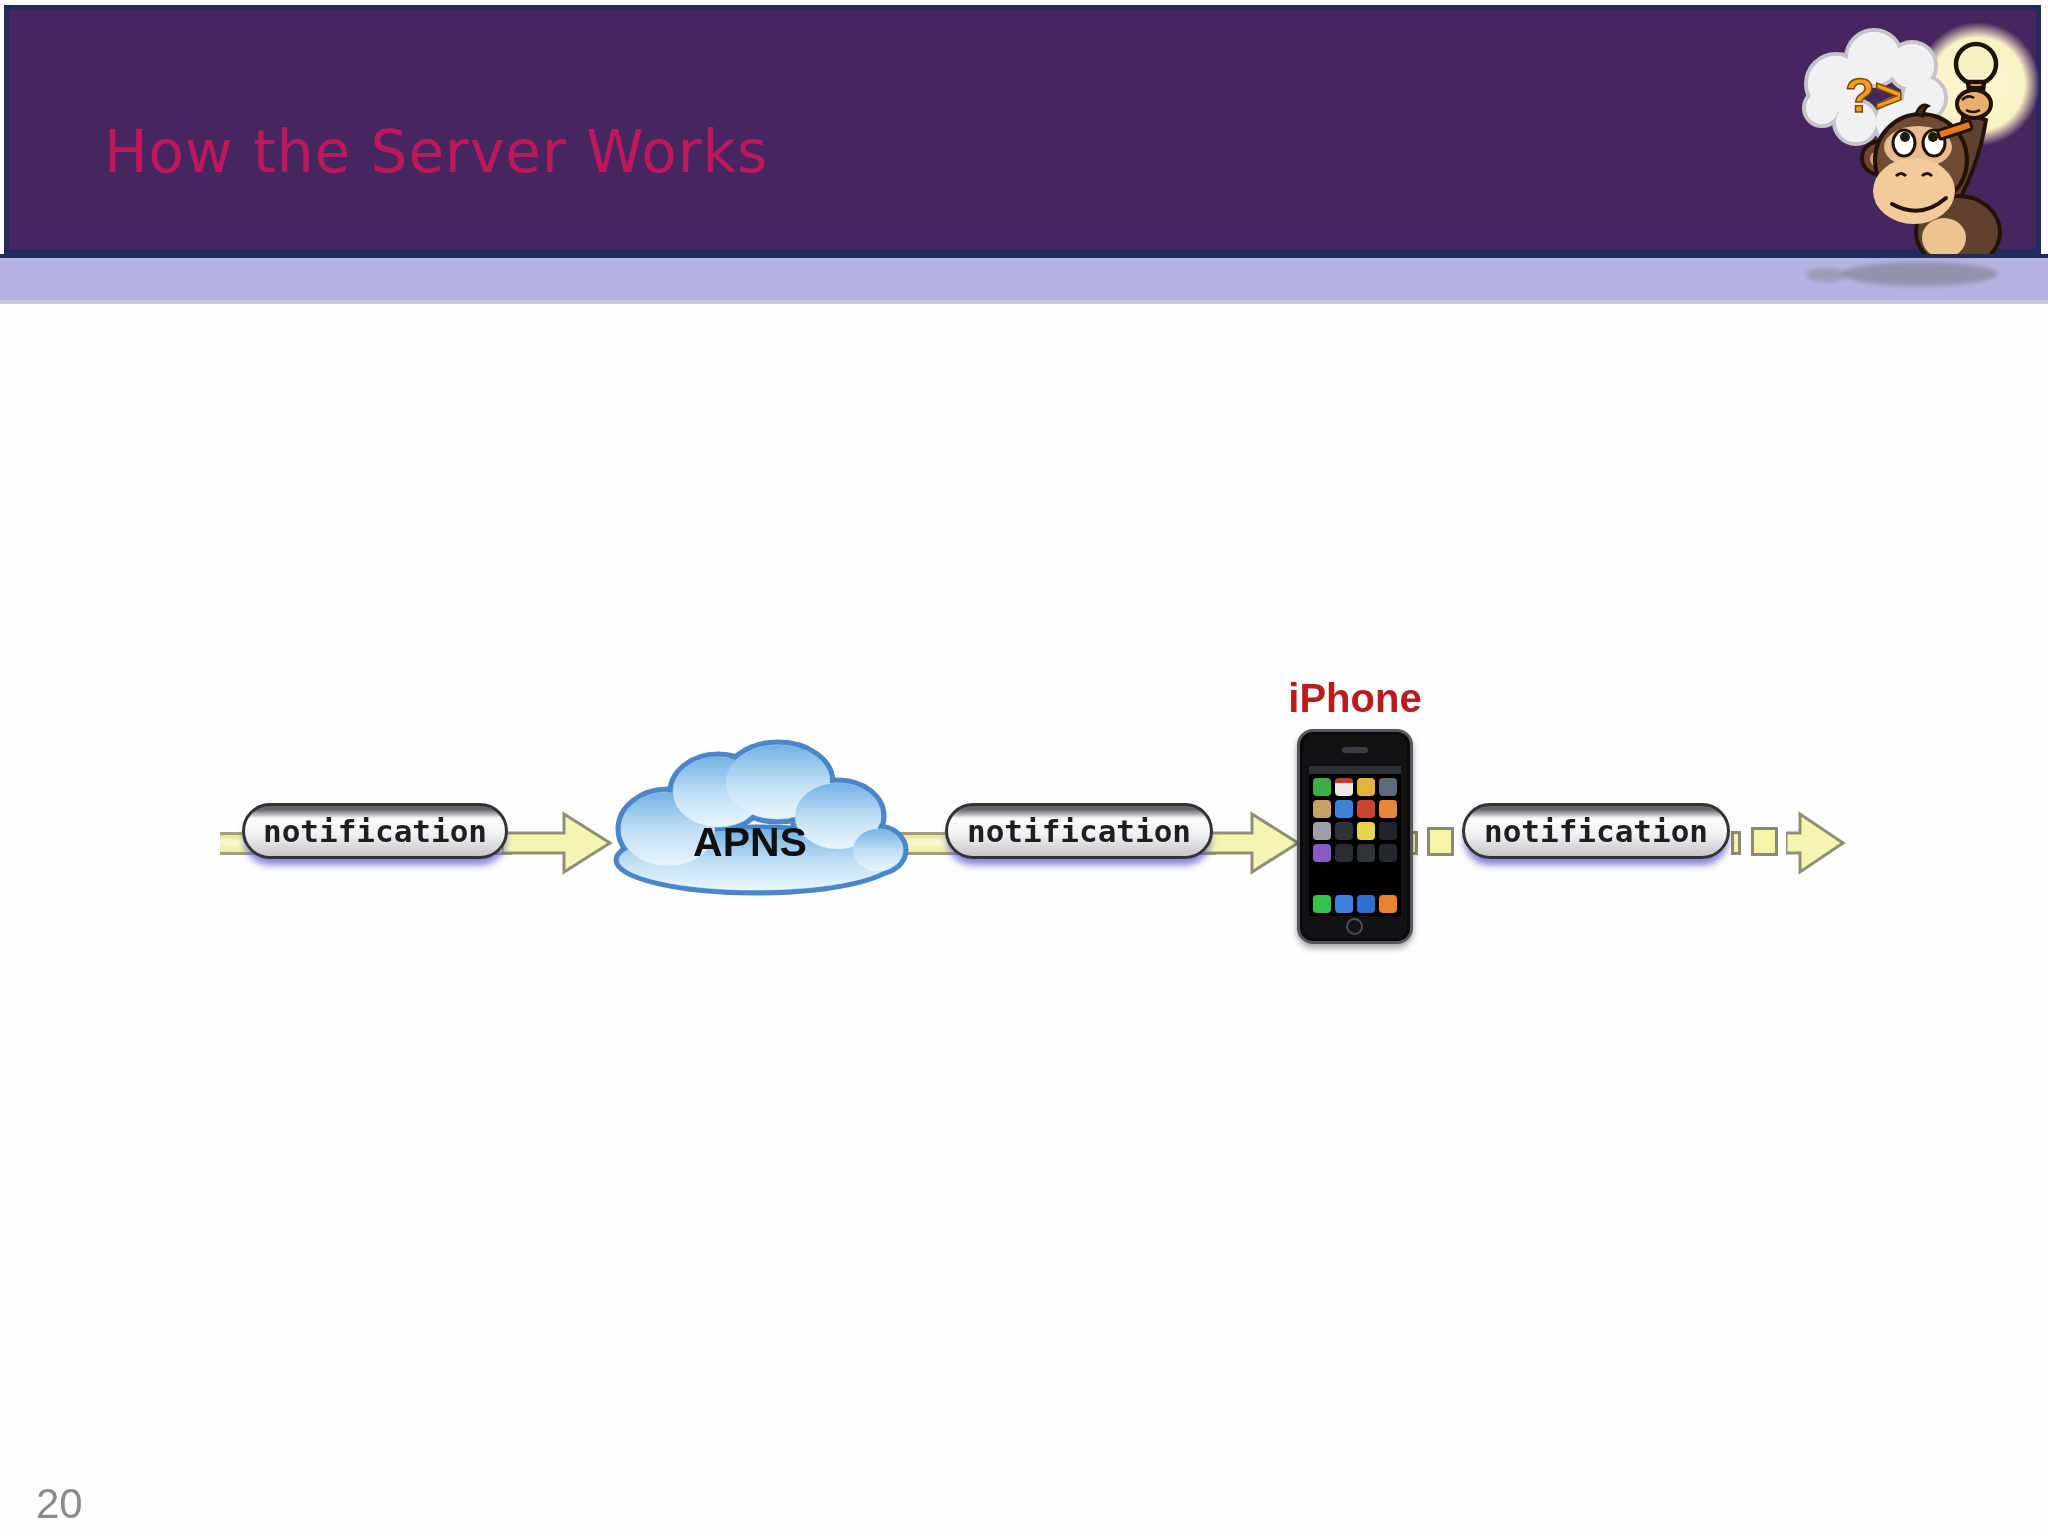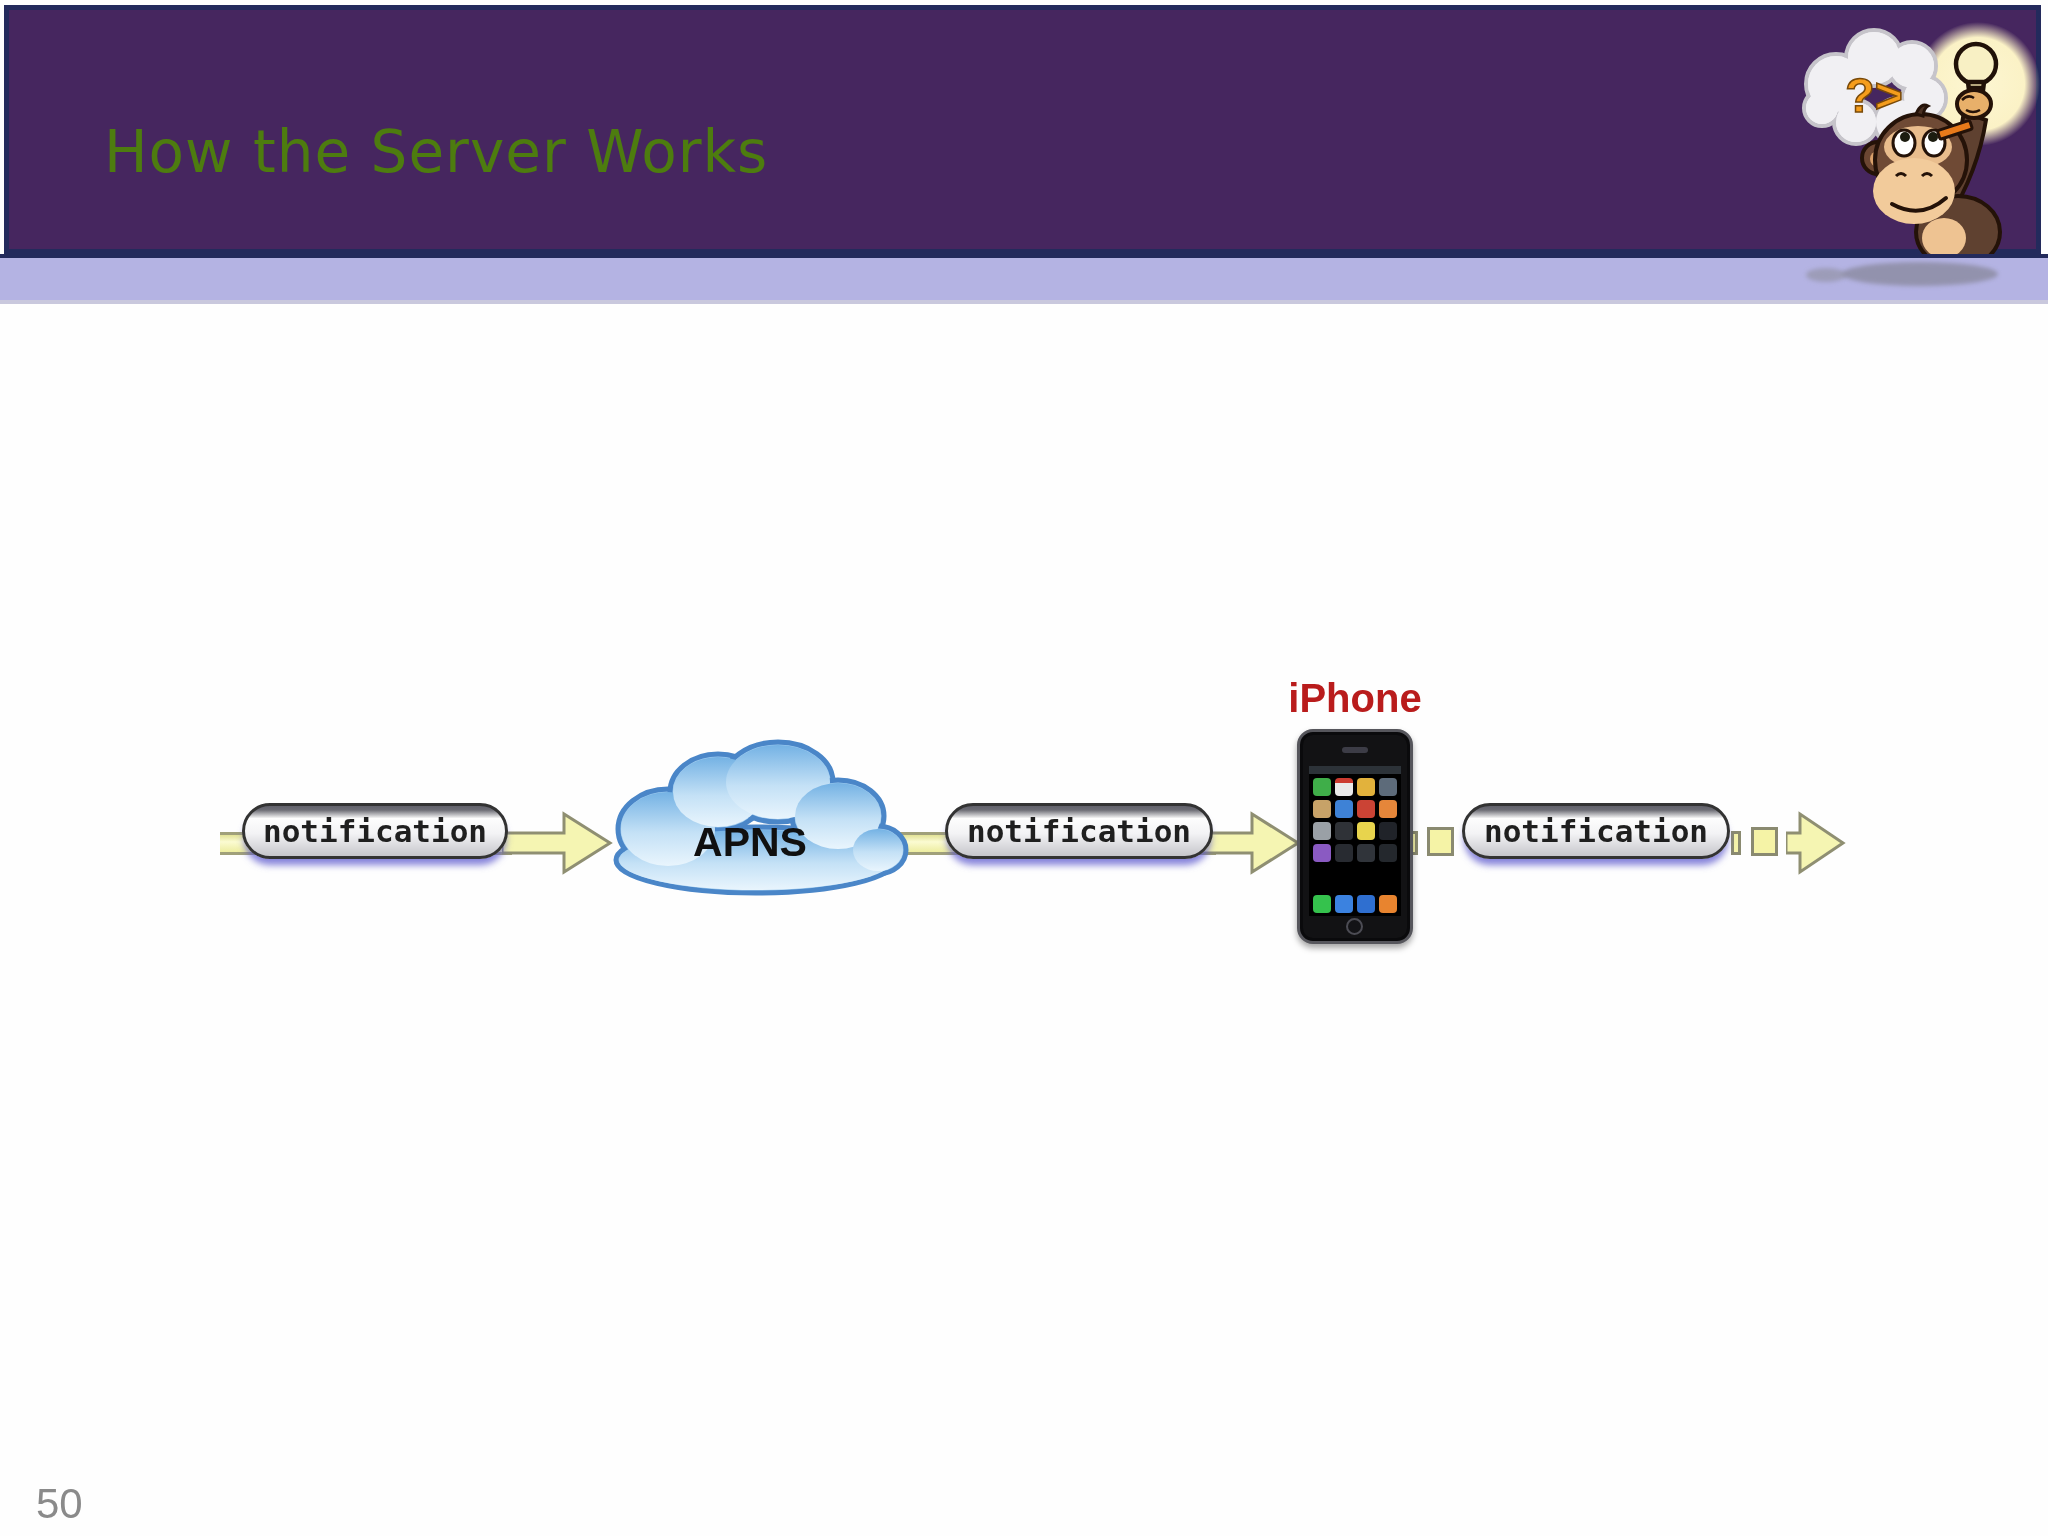--- a/index.html
+++ b/index.html
@@ -15,21 +15,21 @@
     position:absolute; left:4px; top:5px; width:2037px; height:249px;
     background:#46265f; border:5px solid #232a5c;
   }
   .band {
     position:absolute; left:0; top:254px; width:2048px; height:50px;
     background:#b4b3e3; border-top:4px solid #232a5c; border-bottom:4px solid #c9c8dd;
   }
   .title {
     position:absolute; left:104px; top:118px;
     font-family:"DejaVu Sans", sans-serif;
-    font-size:58px; font-weight:500; color:#4d7c0f; letter-spacing:1px;
+    font-size:58px; font-weight:500; color:#be185d; letter-spacing:1px;
     white-space:nowrap;
   }
 
   
   .mascot { position:absolute; left:1786px; top:8px; width:258px; height:246px; }
   .mascot-shadow {
     position:absolute; left:1842px; top:262px; width:156px; height:24px;
     background:#7d7d8a; border-radius:50%; opacity:.6; filter:blur(2px);
   }
   .mascot-shadow2 {
@@ -276,15 +276,15 @@
         <div class="app"></div>
           <div class="app"></div>
           <div class="app"></div>
           <div class="app"></div>
       </div>
     </div>
     <div class="home"></div>
   </div>
 
 
-  <div class="page-number">50</div>
+  <div class="page-number">20</div>
 
 </div>
 
 </body></html>

